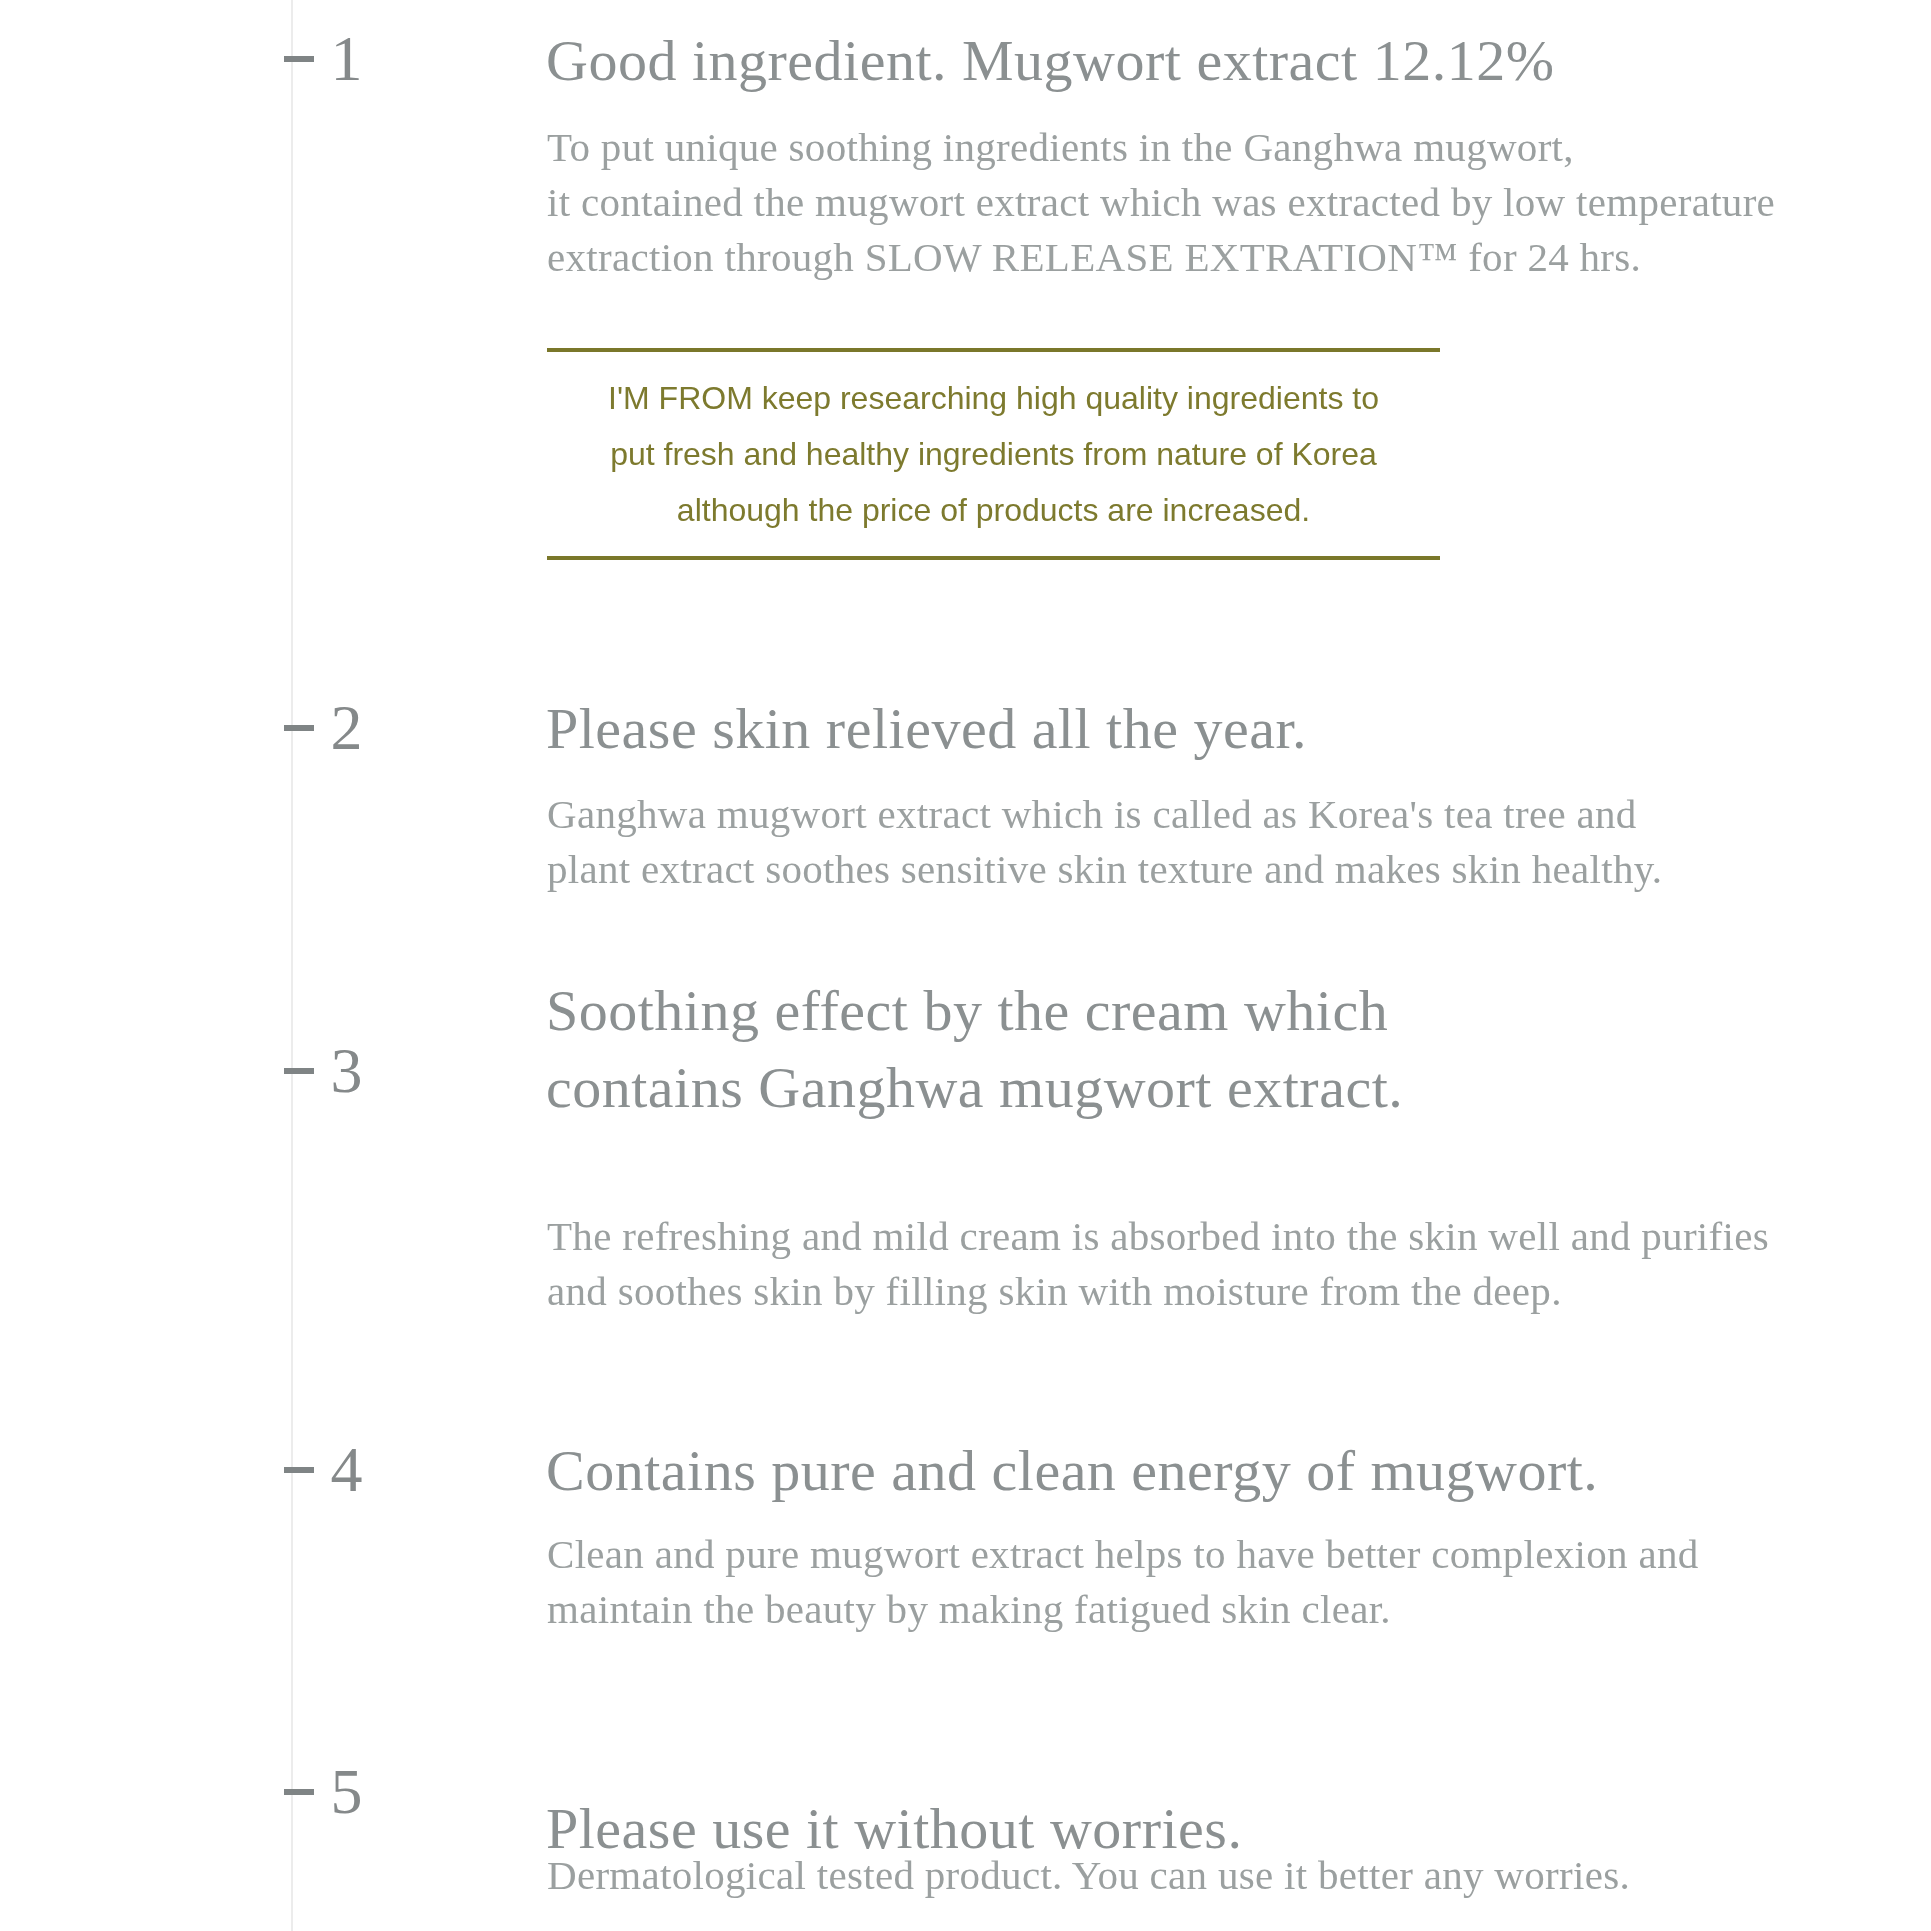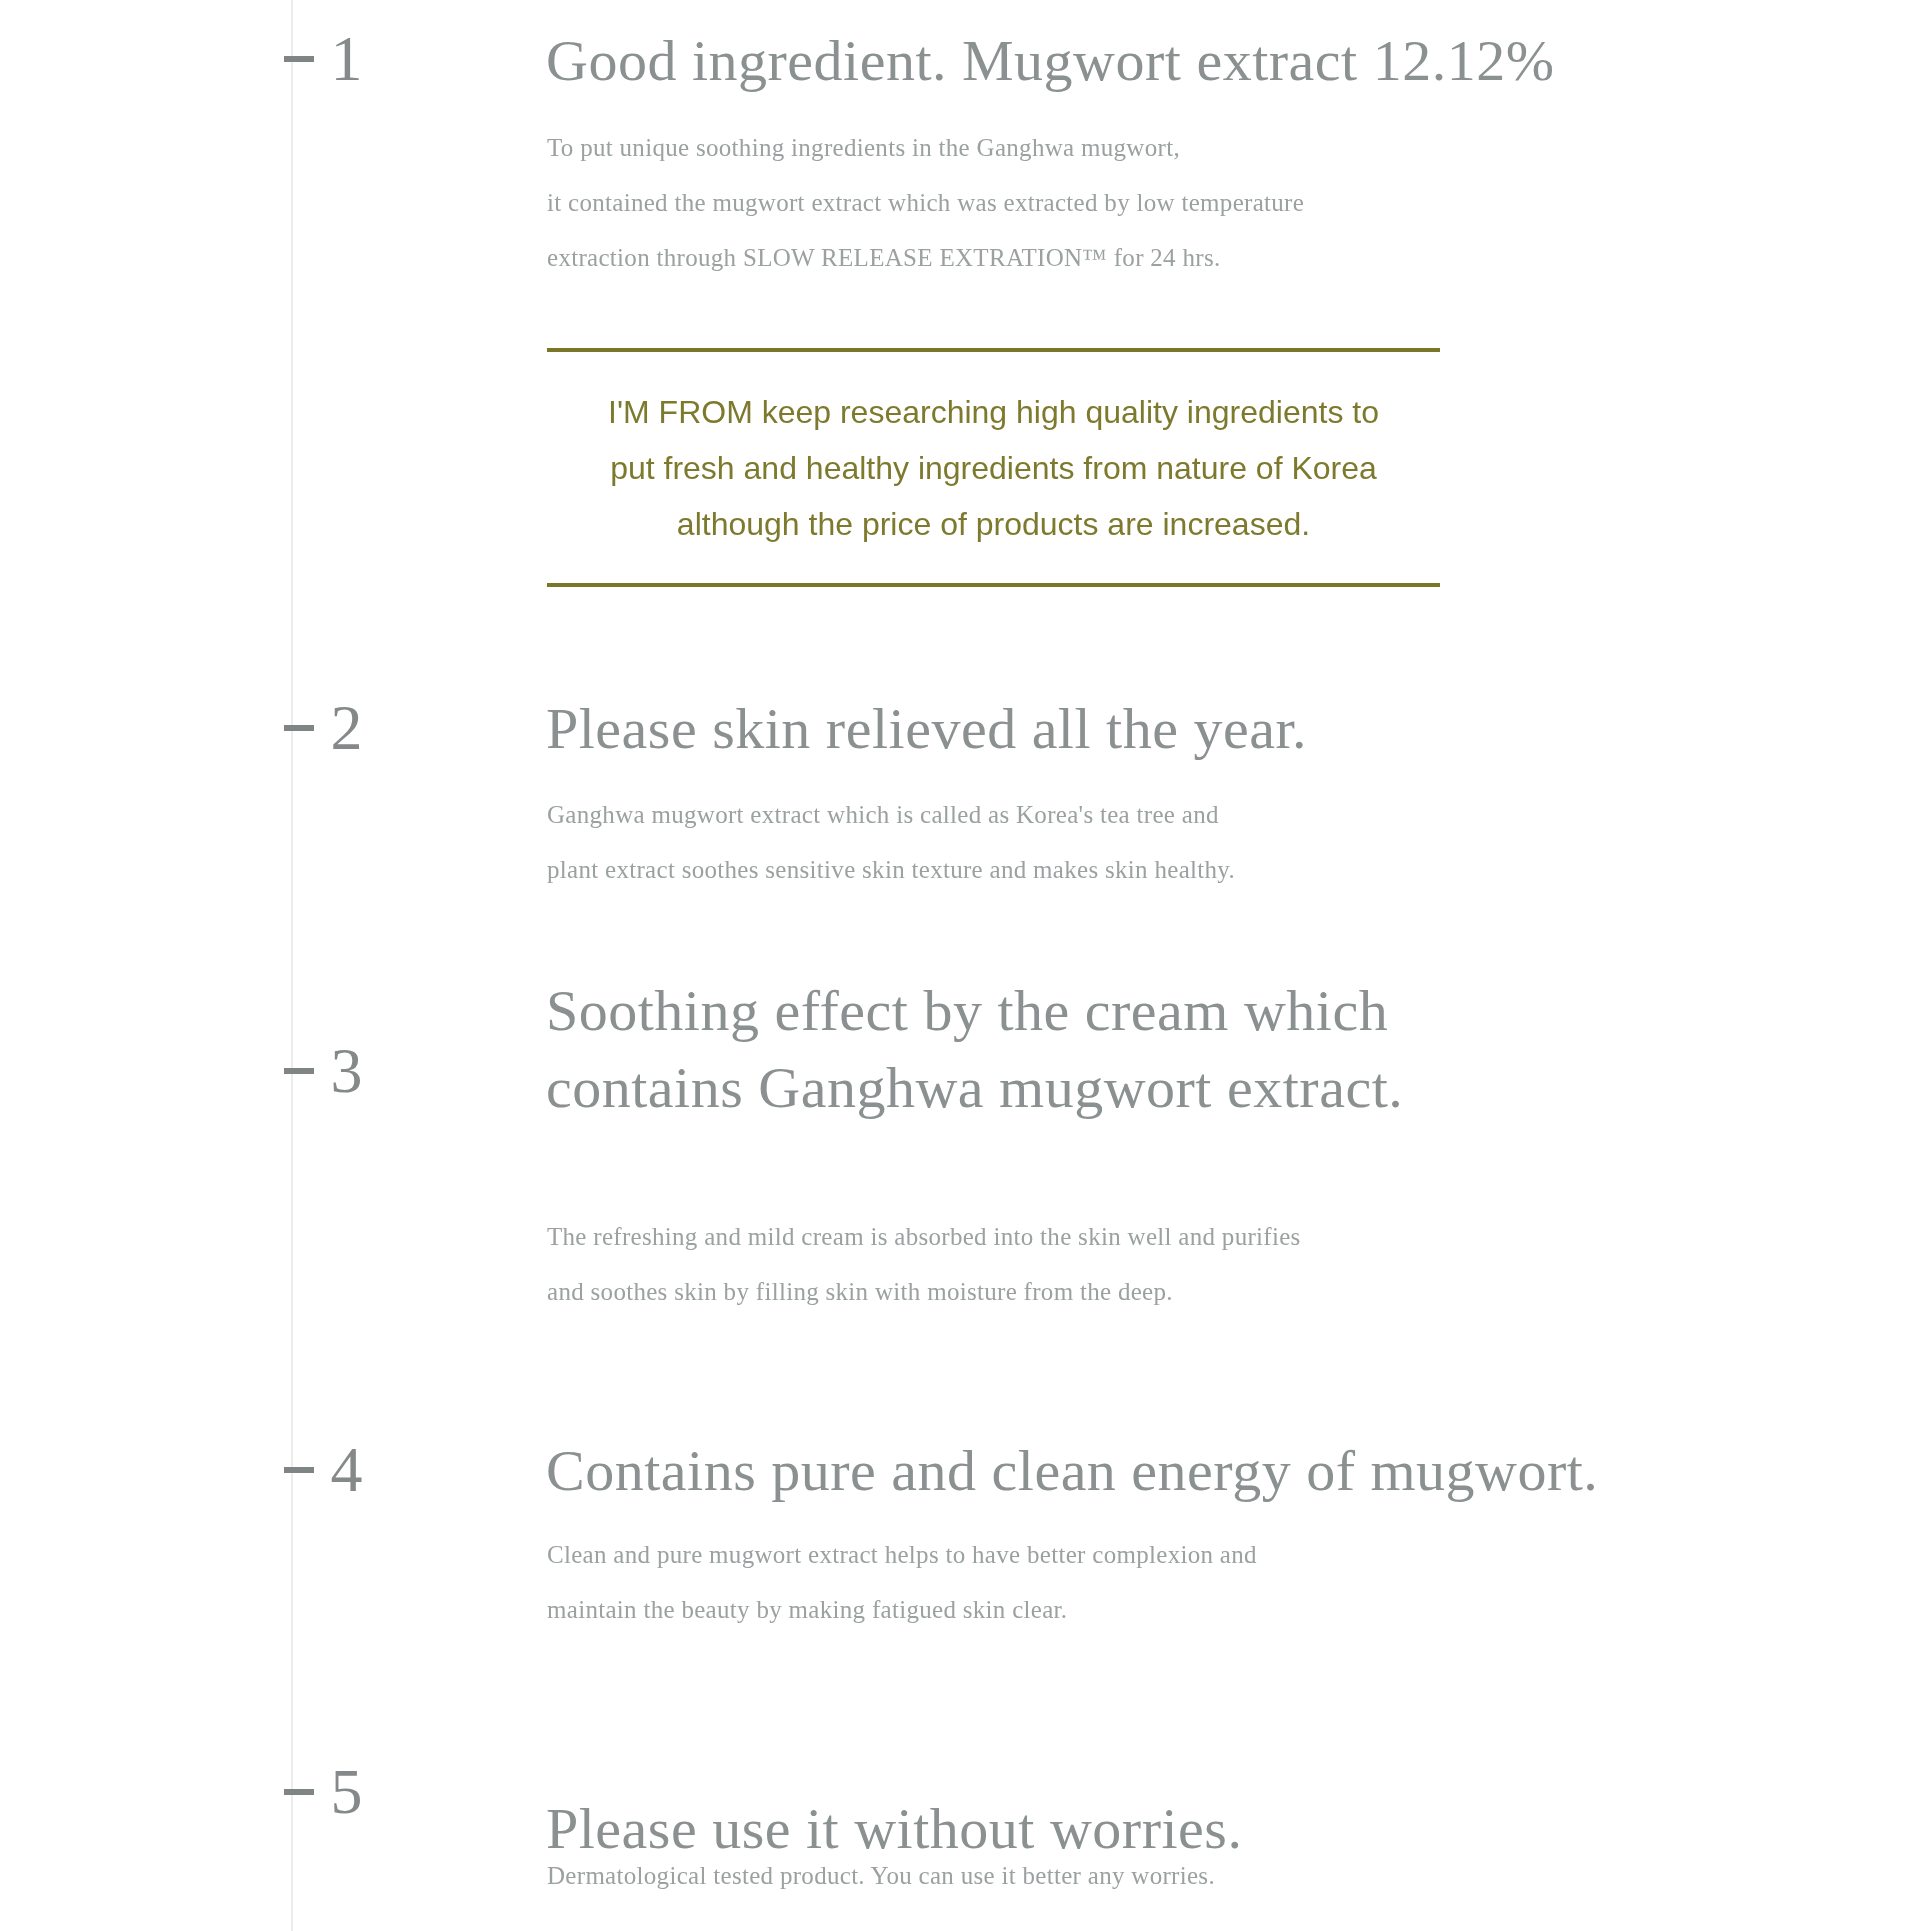--- a/index.html
+++ b/index.html
@@ -43,32 +43,32 @@
     left: 546px;
     font-size: 58px;
     line-height: 77px;
     color: #8b9091;
     white-space: pre;
     letter-spacing: 0.5px;
   }
   .sec-body {
     position: absolute;
     left: 547px;
-    font-size: 25px;
+    font-size: 41px;
     line-height: 55px;
     color: #9ba0a0;
     white-space: pre;
     letter-spacing: 0.3px;
   }
 
   
   .quote-box {
     position: absolute;
     left: 547px; top: 348px;
-    width: 893px; height: 239px;
+    width: 893px; height: 212px;
     box-sizing: border-box;
     border-top: 4.8px solid #7a772a;
     border-bottom: 4.8px solid #7a772a;
     display: flex;
     align-items: center;
     justify-content: center;
   }
   .quote-text {
     font-family: "Liberation Sans", sans-serif;
     font-size: 32px;

